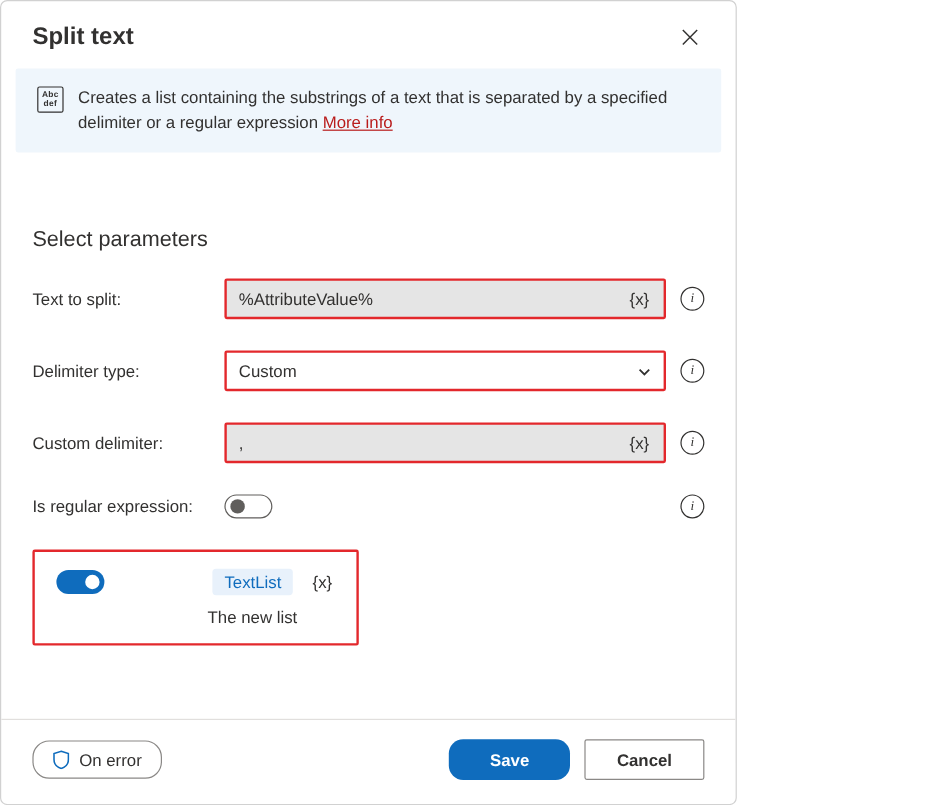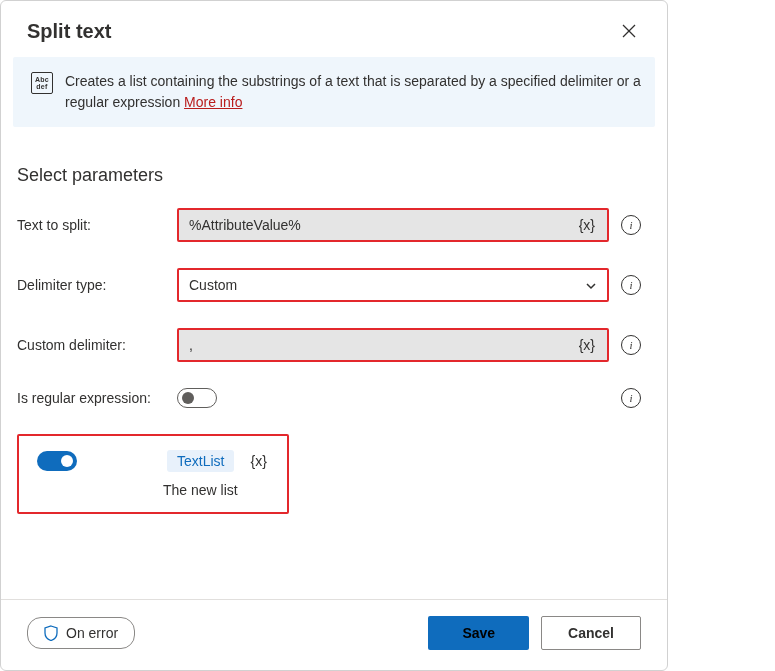--- a/index.html
+++ b/index.html
@@ -1,37 +1,37 @@
 <!DOCTYPE html>
 <html><head>
 <meta charset="utf-8">
 <style>
   * { box-sizing: border-box; }
   html, body { margin: 0; padding: 0; font-family: "Segoe UI", Arial, sans-serif; font-size: 14px; color: #323130; background: #fff; }
   .dialog {
-    width: 668px; height: 671px; border: 1px solid #d1d1d1; border-radius: 6px;
+    width: 614px; height: 671px; border: 1px solid #d1d1d1; border-radius: 6px;
     display: flex; flex-direction: column; position: relative; overflow: hidden;
   }
   .header { display: flex; align-items: center; justify-content: space-between; padding: 18px 26px 14px 26px; }
   .header h1 { font-size: 20px; font-weight: 600; margin: 0; }
   .close-btn { background: none; border: none; cursor: pointer; padding: 4px; display: flex; align-items: center; justify-content: center; }
   .close-btn svg { width: 16px; height: 16px; stroke: #323130; stroke-width: 1.2; }
   .info-banner {
     background: #eff6fc; margin: 0 12px; padding: 14px 14px 14px 18px;
     display: flex; align-items: flex-start; gap: 12px; border-radius: 2px;
   }
   .info-banner .abc-icon {
     width: 22px; height: 22px; border: 1.3px solid #323130; border-radius: 2px;
     display: flex; flex-direction: column; align-items: center; justify-content: center;
     font-size: 7px; line-height: 7px; font-weight: 600; letter-spacing: 0.3px; flex-shrink: 0;
     margin-top: 1px;
   }
   .info-banner .desc { font-size: 14px; line-height: 1.5; color: #323130; }
   .info-banner .desc a { color: #b91c1c; }
-  .body { padding: 22px 26px 10px 16px; flex: 1; overflow: auto; }
+  .body { padding: 22px 26px 10px 26px; flex: 1; overflow: auto; margin-top: 24px; }
   .section-title { font-size: 18px; font-weight: 400; margin: 16px 0 22px 0; color: #323130; }
   .param-row {
     display: flex; align-items: center; margin-bottom: 26px;
   }
   .param-label { width: 160px; flex-shrink: 0; font-size: 14px; color: #323130; }
   .param-control { flex: 1; display: flex; align-items: center; gap: 12px; }
   .field-box {
     flex: 1; height: 34px; border: 2px solid #e3282c; border-radius: 2px; background: #e5e5e5;
     display: flex; align-items: center; padding: 0 10px; justify-content: space-between;
     font-size: 14px;
@@ -89,22 +89,22 @@
     display: flex; align-items: center; justify-content: space-between;
   }
   .on-error-btn {
     display: flex; align-items: center; gap: 8px; border: 1px solid #8a8886;
     background: #fff; padding: 7px 16px; border-radius: 14px; font-size: 14px;
     cursor: pointer; color: #323130;
   }
   .shield { width: 14px; height: 16px; }
   .footer-right { display: flex; gap: 12px; }
   .btn-primary {
-    background: #0f6cbd; color: #000000; border: none; padding: 8px 34px;
-    border-radius: 2px; font-size: 14px; font-weight: 600; cursor: pointer;
+    background: #0f6cbd; color: #ffffff; border: none; padding: 8px 34px;
+    border-radius: 12px; font-size: 14px; font-weight: 600; cursor: pointer;
   }
   .btn-secondary {
     background: #fff; color: #323130; border: 1px solid #8a8886; padding: 8px 26px;
     border-radius: 2px; font-size: 14px; font-weight: 600; cursor: pointer;
   }
 </style>
 </head>
 <body>
 
 <div class="dialog">

